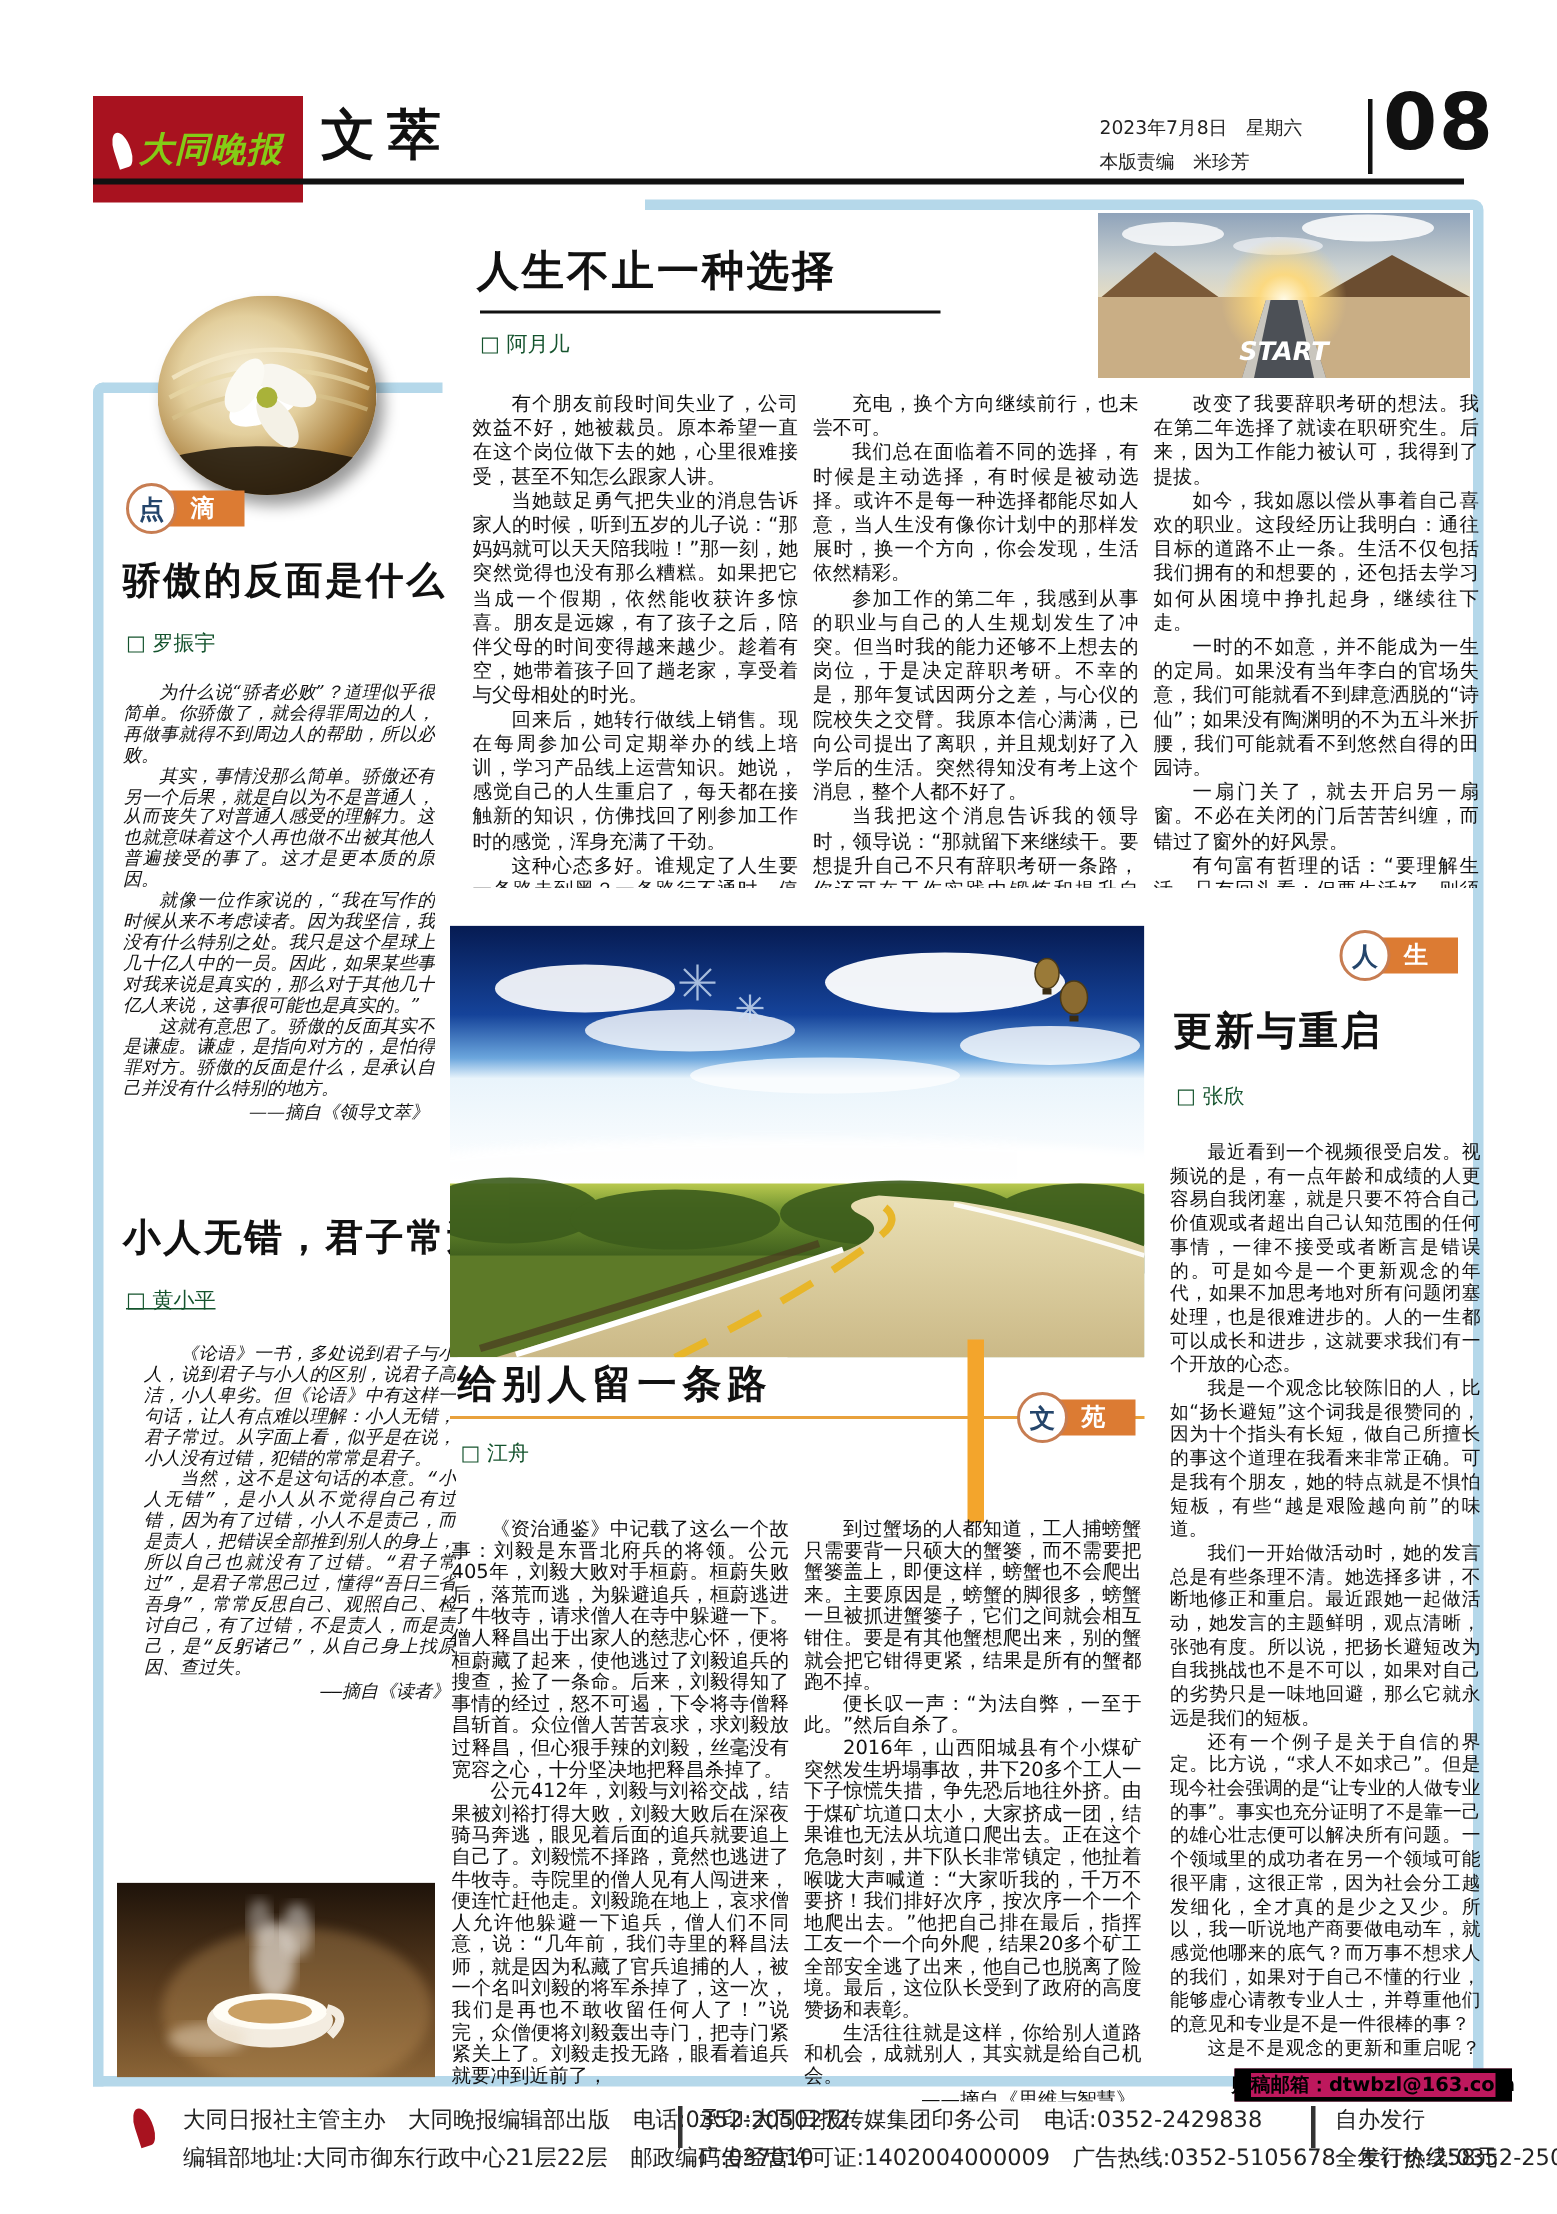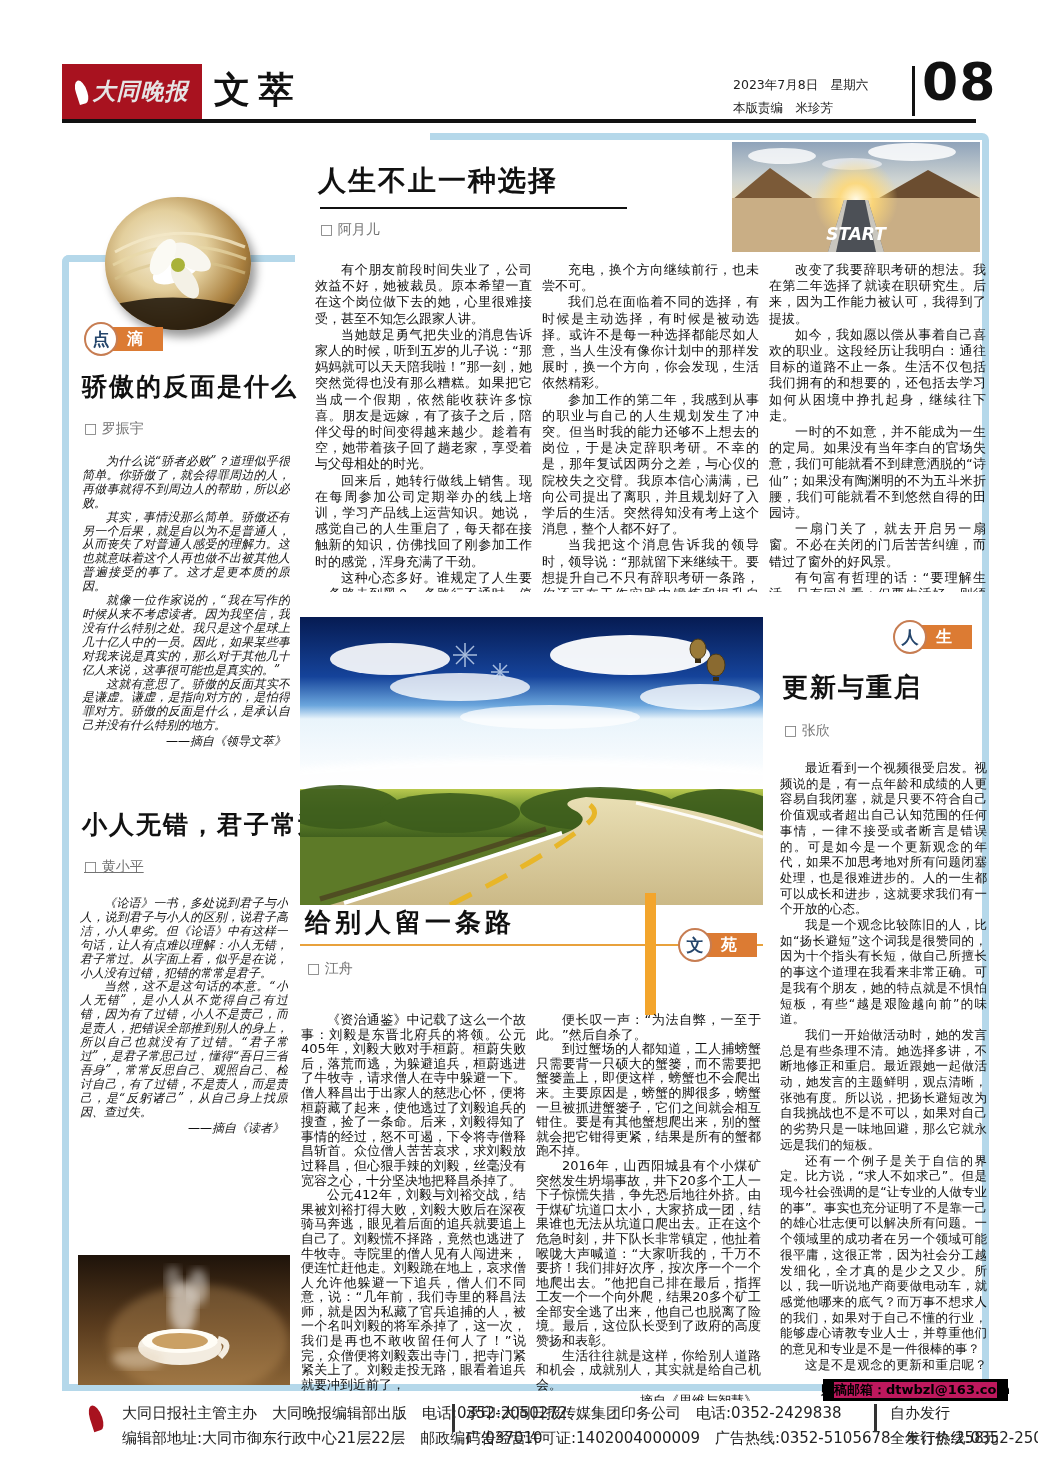--- a/index.html
+++ b/index.html
@@ -1,21 +1,21 @@
 <!DOCTYPE html>
 <html><head>
 <meta charset="utf-8">
 <style>
   html,body{margin:0;padding:0;background:#fff;}
   body{width:1038px;height:1476px;position:relative;overflow:hidden;
        font-family:"DejaVu Sans","Liberation Sans",sans-serif;color:#111;}
   .abs{position:absolute;}
 
   
-  .logo-box{left:62px;top:64px;width:140px;height:55px;background:#a8121f;color:#e5e5e5;
+  .logo-box{left:62px;top:64px;width:140px;height:71px;background:#a8121f;color:#84cc16;
             display:flex;align-items:center;justify-content:center;gap:6px;}
   .flame{width:11px;height:24px;background:#fff;border-radius:60% 70% 55% 0;transform:rotate(-18deg);}
   .logo-text{font-size:23px;font-weight:bold;font-style:italic;letter-spacing:1px;}
   .section-title{left:214px;top:66px;font-size:36px;font-weight:900;letter-spacing:8px;
                  font-family:"DejaVu Serif","Liberation Serif",serif;}
   .date-block{left:733px;top:74px;font-size:12.5px;line-height:1.8;color:#222;}
   .hdr-divider{left:912px;top:66px;width:3px;height:50px;background:#111;}
   .page-num{left:922px;top:52px;font-size:52px;font-weight:900;letter-spacing:1px;}
   .hdr-rule{left:62px;top:119px;width:914px;height:4px;background:#111;}
 
@@ -30,21 +30,21 @@
   
   .tag{display:flex;align-items:center;}
   .tag-circle{width:30px;height:30px;border-radius:50%;background:#fff;border:2px solid #c77d52;
               color:#24456b;font-size:17px;font-weight:bold;display:flex;align-items:center;
               justify-content:center;z-index:3;}
   .tag-rect{margin-left:-7px;background:#dc7b33;color:#fff;font-size:16px;font-weight:bold;
             padding:4px 20px 4px 16px;line-height:1;}
 
   
   .atitle{font-weight:900;letter-spacing:2px;}
-  .author{font-size:14px;color:#737373;}
+  .author{font-size:14px;color:#14532d;}
   .cols{display:flex;gap:10px;}
   .coltext{text-align:justify;overflow:hidden;}
   .coltext .para{margin:0;text-indent:2em;}
   .attr{text-align:right;padding-right:4px;margin-top:2px;}
   .kai{font-family:"DejaVu Serif","Liberation Serif",serif;font-style:italic;}
 
   .main-cols{left:315px;top:262px;width:672px;height:330px;}
   .main-cols .coltext{width:217px;font-size:13px;line-height:16.2px;}
 
   .mid-cols{left:301px;top:995px;width:460px;height:388px;margin-top:18px;}
@@ -131,21 +131,21 @@
       <p class="para">为什么说“骄者必败”？道理似乎很简单。你骄傲了，就会得罪周边的人，再做事就得不到周边人的帮助，所以必败。</p>
       <p class="para">其实，事情没那么简单。骄傲还有另一个后果，就是自以为不是普通人，从而丧失了对普通人感受的理解力。这也就意味着这个人再也做不出被其他人普遍接受的事了。这才是更本质的原因。</p>
       <p class="para">就像一位作家说的，“我在写作的时候从来不考虑读者。因为我坚信，我没有什么特别之处。我只是这个星球上几十亿人中的一员。因此，如果某些事对我来说是真实的，那么对于其他几十亿人来说，这事很可能也是真实的。”</p>
       <p class="para">这就有意思了。骄傲的反面其实不是谦虚。谦虚，是指向对方的，是怕得罪对方。骄傲的反面是什么，是承认自己并没有什么特别的地方。</p>
     </div>
   <div class="attr">——摘自《领导文萃》</div>
 </div>
 
 <div class="abs atitle" style="left:82px;top:808px;font-size:25px;">小人无错，君子常过</div>
 <div class="abs author" style="left:84px;top:858px;text-decoration:underline;">□ 黄小平</div>
-<div class="abs coltext kai left-col-text" style="left:80px;top:897px;height:348px;">
+<div class="abs coltext kai left-col-text" style="left:96px;top:897px;height:348px;font-family:Liberation Mono, monospace;">
   <div>
       <p class="para">《论语》一书，多处说到君子与小人，说到君子与小人的区别，说君子高洁，小人卑劣。但《论语》中有这样一句话，让人有点难以理解：小人无错，君子常过。从字面上看，似乎是在说，小人没有过错，犯错的常常是君子。</p>
       <p class="para">当然，这不是这句话的本意。“小人无错”，是小人从不觉得自己有过错，因为有了过错，小人不是责己，而是责人，把错误全部推到别人的身上，所以自己也就没有了过错。“君子常过”，是君子常思己过，懂得“吾日三省吾身”，常常反思自己、观照自己、检讨自己，有了过错，不是责人，而是责己，是“反躬诸己”，从自己身上找原因、查过失。</p>
     </div>
   <div class="attr">——摘自《读者》</div>
 </div>
 
 <div class="abs photo" style="left:78px;top:1255px;width:212px;height:130px;">
   <svg width="212" height="130" viewBox="0 0 212 130">
     <defs>
@@ -312,22 +312,22 @@
 
 <div class="abs cols mid-cols">
   <div class="coltext">
       <div>
         <p class="para">《资治通鉴》中记载了这么一个故事：刘毅是东晋北府兵的将领。公元405年，刘毅大败对手桓蔚。桓蔚失败后，落荒而逃，为躲避追兵，桓蔚逃进了牛牧寺，请求僧人在寺中躲避一下。僧人释昌出于出家人的慈悲心怀，便将桓蔚藏了起来，使他逃过了刘毅追兵的搜查，捡了一条命。后来，刘毅得知了事情的经过，怒不可遏，下令将寺僧释昌斩首。众位僧人苦苦哀求，求刘毅放过释昌，但心狠手辣的刘毅，丝毫没有宽容之心，十分坚决地把释昌杀掉了。</p>
         <p class="para">公元412年，刘毅与刘裕交战，结果被刘裕打得大败，刘毅大败后在深夜骑马奔逃，眼见着后面的追兵就要追上自己了。刘毅慌不择路，竟然也逃进了牛牧寺。寺院里的僧人见有人闯进来，便连忙赶他走。刘毅跪在地上，哀求僧人允许他躲避一下追兵，僧人们不同意，说：“几年前，我们寺里的释昌法师，就是因为私藏了官兵追捕的人，被一个名叫刘毅的将军杀掉了，这一次，我们是再也不敢收留任何人了！”说完，众僧便将刘毅轰出寺门，把寺门紧紧关上了。刘毅走投无路，眼看着追兵就要冲到近前了，</p>
       </div>
     </div>
   <div class="coltext">
     <div>
+        <p class="para">到过蟹场的人都知道，工人捕螃蟹只需要背一只硕大的蟹篓，而不需要把蟹篓盖上，即便这样，螃蟹也不会爬出来。主要原因是，螃蟹的脚很多，螃蟹一旦被抓进蟹篓子，它们之间就会相互钳住。要是有其他蟹想爬出来，别的蟹就会把它钳得更紧，结果是所有的蟹都跑不掉。</p>
         <p class="para">便长叹一声：“为法自弊，一至于此。”然后自杀了。</p>
-        <p class="para">到过蟹场的人都知道，工人捕螃蟹只需要背一只硕大的蟹篓，而不需要把蟹篓盖上，即便这样，螃蟹也不会爬出来。主要原因是，螃蟹的脚很多，螃蟹一旦被抓进蟹篓子，它们之间就会相互钳住。要是有其他蟹想爬出来，别的蟹就会把它钳得更紧，结果是所有的蟹都跑不掉。</p>
         <p class="para">2016年，山西阳城县有个小煤矿突然发生坍塌事故，井下20多个工人一下子惊慌失措，争先恐后地往外挤。由于煤矿坑道口太小，大家挤成一团，结果谁也无法从坑道口爬出去。正在这个危急时刻，井下队长非常镇定，他扯着喉咙大声喊道：“大家听我的，千万不要挤！我们排好次序，按次序一个一个地爬出去。”他把自己排在最后，指挥工友一个一个向外爬，结果20多个矿工全部安全逃了出来，他自己也脱离了险境。最后，这位队长受到了政府的高度赞扬和表彰。</p>
         <p class="para">生活往往就是这样，你给别人道路和机会，成就别人，其实就是给自己机会。</p>
       </div>
     <div class="attr">——摘自《思维与智慧》</div>
   </div>
 </div>
 
 <div class="abs tag" style="left:893px;top:620px;">
   <span class="tag-circle">人</span>
   <span class="tag-rect">生</span>

